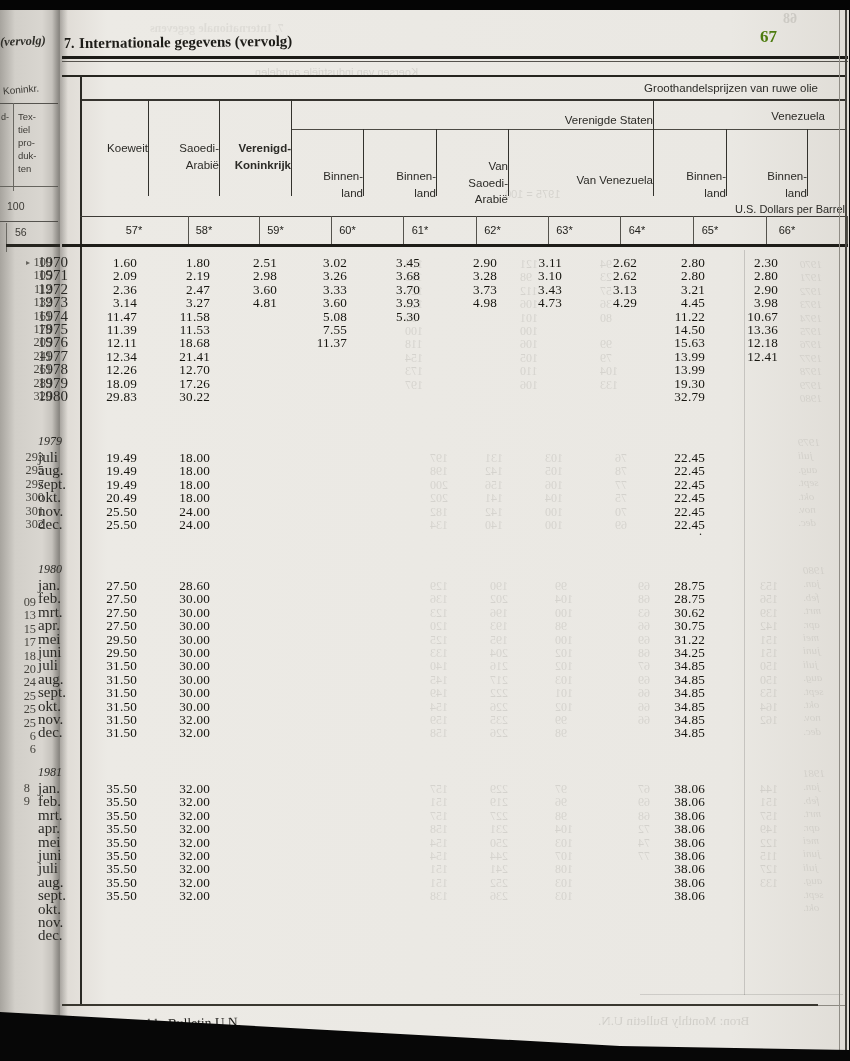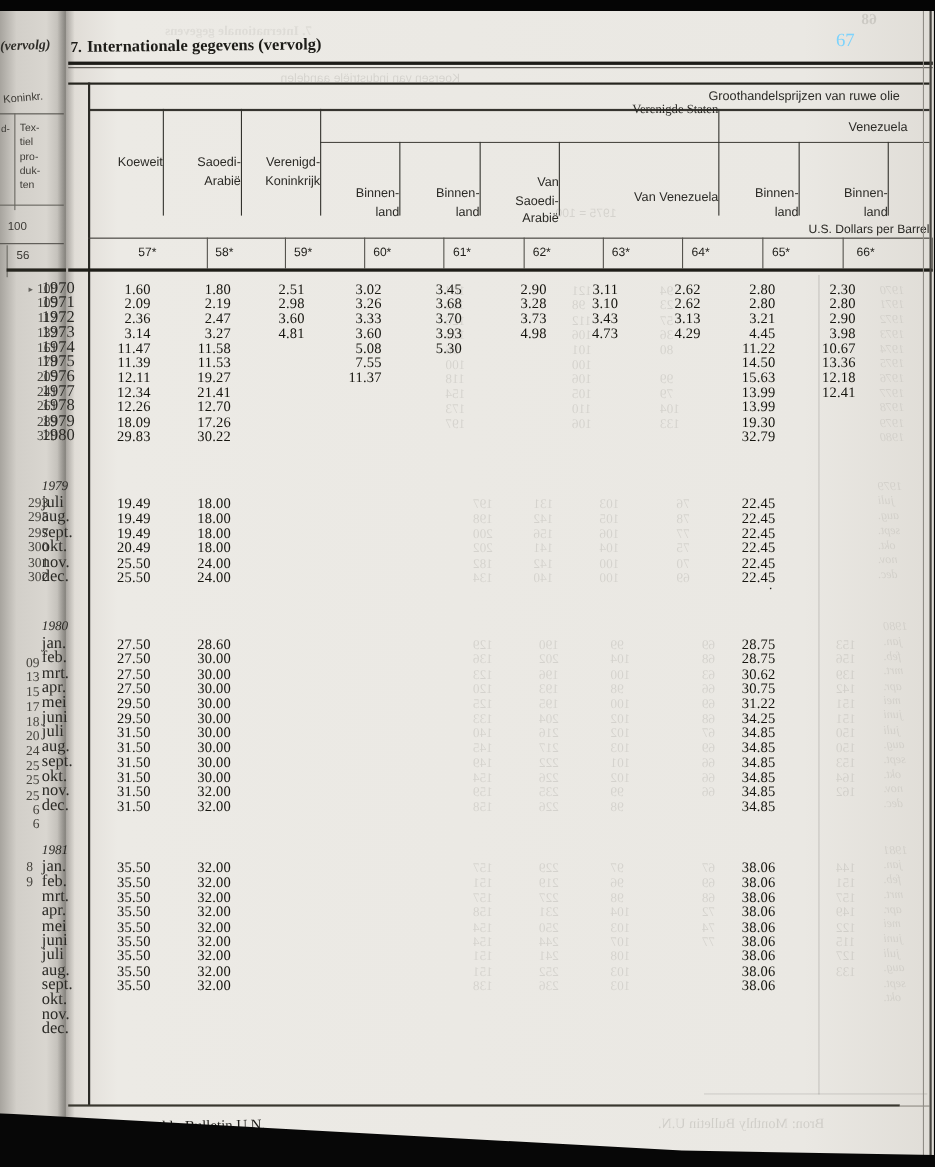--- a/index.html
+++ b/index.html
@@ -94,21 +94,21 @@
     <div class="spinenum" style="left:0;top:774px;width:30px;">8
 9</div>
   </div>
 
   <div class="page"></div>
   <div class="fold"></div>
   <div class="blackbar-top"></div>
 
   <div class="abs" style="left:64px;top:36px;font-weight:bold;font-size:14px;color:#1d1c18;">7.</div>
   <div class="abs" style="left:79px;top:34px;font-weight:bold;font-size:15px;color:#1d1c18;transform:rotate(-0.6deg);">Internationale gegevens (vervolg)</div>
-  <div class="abs" style="left:760px;top:27px;font-weight:normal;font-size:17px;color:#7dd3fc;">67</div>
+  <div class="abs" style="left:760px;top:27px;font-weight:bold;font-size:17px;color:#4d7c0f;">67</div>
   <div class="hline" style="left:62px;top:56px;width:786px;height:3px;background:#1c1b17;"></div>
   <div class="hline" style="left:62px;top:61px;width:786px;height:1px;background:#55524d;"></div>
 
   <div class="hline" style="left:62px;top:75px;width:783px;height:2px;background:#26251f;"></div>
   <div class="hdr" style="left:62px;top:80px;width:756px;font-size:11.5px;">Groothandelsprijzen van ruwe olie</div>
   <div class="hline" style="left:80px;top:99px;width:765px;height:2px;background:#36342f;"></div>
   <div class="hline" style="left:291px;top:129px;width:554px;height:1px;background:#4c4a44;"></div>
 
   <div class="vline" style="left:80px;top:75px;width:2px;height:930px;background:#2a2924;"></div>
   <div class="vline" style="left:148px;top:99px;width:1px;height:97px;"></div>
@@ -118,23 +118,23 @@
   <div class="vline" style="left:363px;top:129px;width:1px;height:67px;"></div>
   <div class="vline" style="left:436px;top:129px;width:1px;height:67px;"></div>
   <div class="vline" style="left:508px;top:129px;width:1px;height:67px;"></div>
   <div class="vline" style="left:726px;top:129px;width:1px;height:67px;"></div>
   <div class="vline" style="left:807px;top:129px;width:1px;height:67px;"></div>
   <div class="vline" style="left:744px;top:250px;width:1px;height:745px;background:rgba(0,0,0,.15);"></div>
 
   <div class="hdr" style="left:80px;top:140px;width:68px;">Koeweit</div>
   <div class="hdr" style="left:148px;top:140px;width:71px;">Saoedi-
 Arabië</div>
-  <div class="hdr" style="left:219px;top:140px;width:72px;">Verenigd-
+  <div class="hdr" style="left:219px;top:140px;width:72px;font-weight:bold;">Verenigd-
 Koninkrijk</div>
-  <div class="hdr" style="left:291px;top:92px;width:362px;font-family:Liberation Serif, serif;">Verenigde Staten</div>
+  <div class="hdr" style="left:291px;top:112px;width:362px;">Verenigde Staten</div>
   <div class="hdr" style="left:653px;top:108px;width:172px;">Venezuela</div>
   <div class="hdr" style="left:291px;top:168px;width:72px;">Binnen-
 land</div>
   <div class="hdr" style="left:363px;top:168px;width:73px;">Binnen-
 land</div>
   <div class="hdr" style="left:436px;top:158px;width:72px;">Van
 Saoedi-
 Arabië</div>
   <div class="hdr" style="left:508px;top:172px;width:145px;">Van Venezuela</div>
   <div class="hdr" style="left:653px;top:168px;width:73px;">Binnen-
@@ -248,21 +248,21 @@
           <span></span>
           <span></span>
           <span>14.50</span>
           <span>13.36</span>
         </div>
       </div>
       <div class="drow">
         <span class="stub">1976</span>
         <div class="cells">
           <span>12.11</span>
-          <span>19.27</span>
+          <span>18.68</span>
           <span></span>
           <span>11.37</span>
           <span></span>
           <span></span>
           <span></span>
           <span></span>
           <span>15.63</span>
           <span>12.18</span>
         </div>
       </div>

